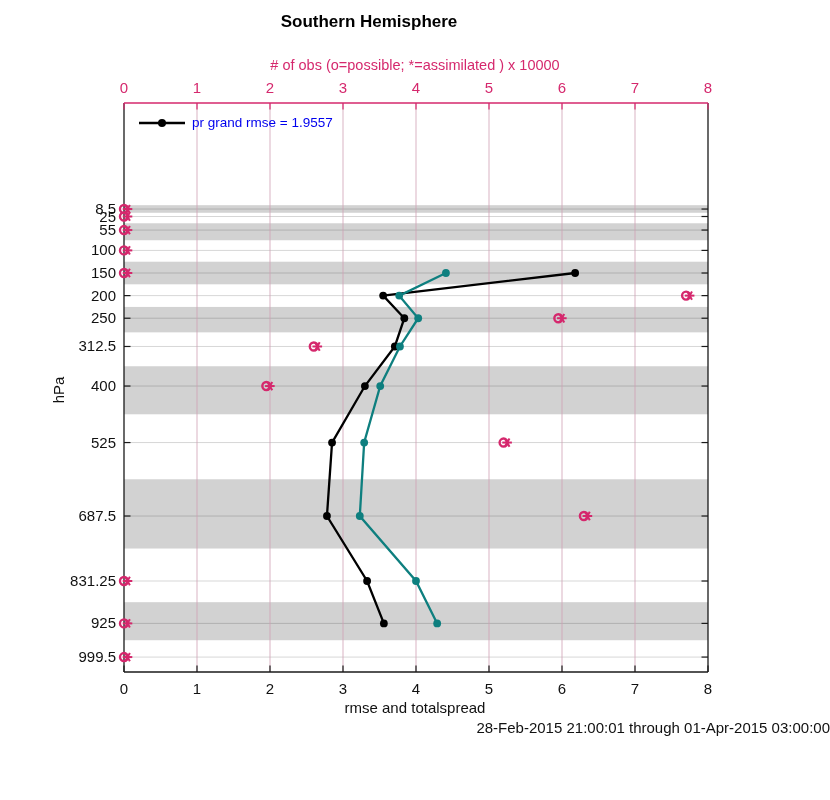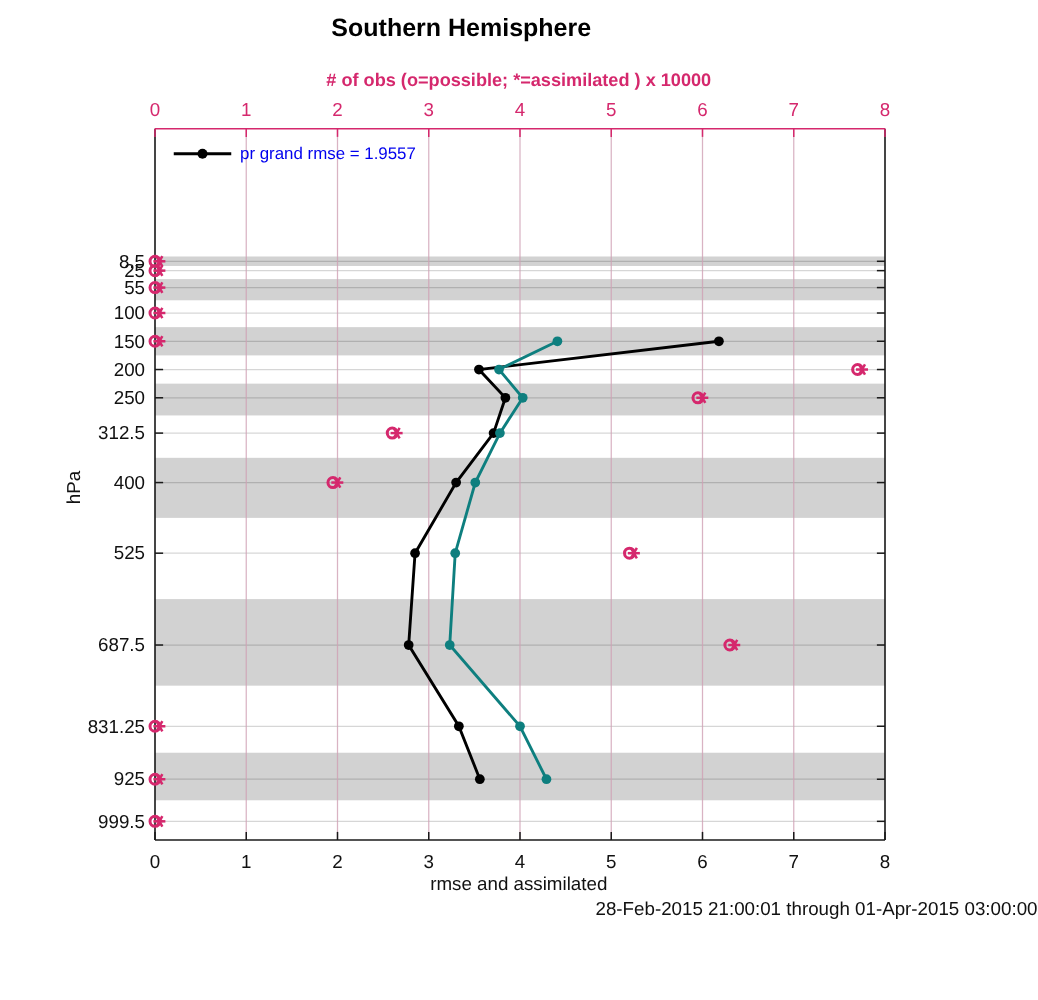--- a/index.html
+++ b/index.html
@@ -1,22 +1,22 @@
 <!DOCTYPE html>
 <html><head>
 <meta charset="utf-8">
 <style>
   html,body{margin:0;padding:0;background:#fff;}
   .fig{position:relative;width:830px;height:800px;background:#fff;
        font-family:"Liberation Sans",sans-serif;overflow:hidden;}
   .fig div{position:absolute;}
-  .t1,.t2{left:0;width:738px;text-align:center;font-weight:bold;font-size:20px;color:#000;}
+  .t1,.t2{left:0;width:738px;text-align:center;font-weight:bold;font-size:17px;color:#000;}
   .t1{top:12px;}
   .t2{top:33px;}
-  .obsLabel{left:0;width:830px;text-align:center;font-weight:bold;font-size:14.5px;top:57px;}
+  .obsLabel{left:0;width:830px;text-align:center;font-weight:normal;font-size:14.5px;top:57px;}
   svg#plot{position:absolute;left:0;top:0;}
   svg text{font-family:"Liberation Sans",sans-serif;}
   .legend{left:138px;top:113px;}
   .legend-row{position:static !important;display:flex;align-items:center;height:19px;}
   .legend-row span{font-size:13.5px;margin-left:6px;}
   .xlabel{left:0;width:830px;text-align:center;font-size:15px;color:#111;top:699px;}
   .daterange{left:0;width:830px;text-align:right;font-size:15px;color:#111;top:719px;}
   .datafile{left:0;width:830px;text-align:center;font-size:7.5px;color:#222;top:766px;}
 </style>
 </head>
@@ -219,15 +219,15 @@
   <div class="legend">
     <div class="legend-row">
       <svg width="48" height="12">
         <line id="sw1l" x1="1" y1="6" x2="47" y2="6" stroke-width="2.4" stroke="#000000"></line>
         <circle id="sw1c" cx="24" cy="6" r="4" fill="#000000"></circle>
       </svg>
       <span id="leg1" style="color: rgb(0, 0, 238);">pr grand rmse = 1.9557</span>
     </div>
   </div>
 
-  <div class="xlabel">rmse and assimilated</div>
+  <div class="xlabel">rmse and totalspread</div>
   <div class="daterange">28-Feb-2015 21:00:01 through 01-Apr-2015 03:00:00</div>
 </div>
 
 </body></html>

